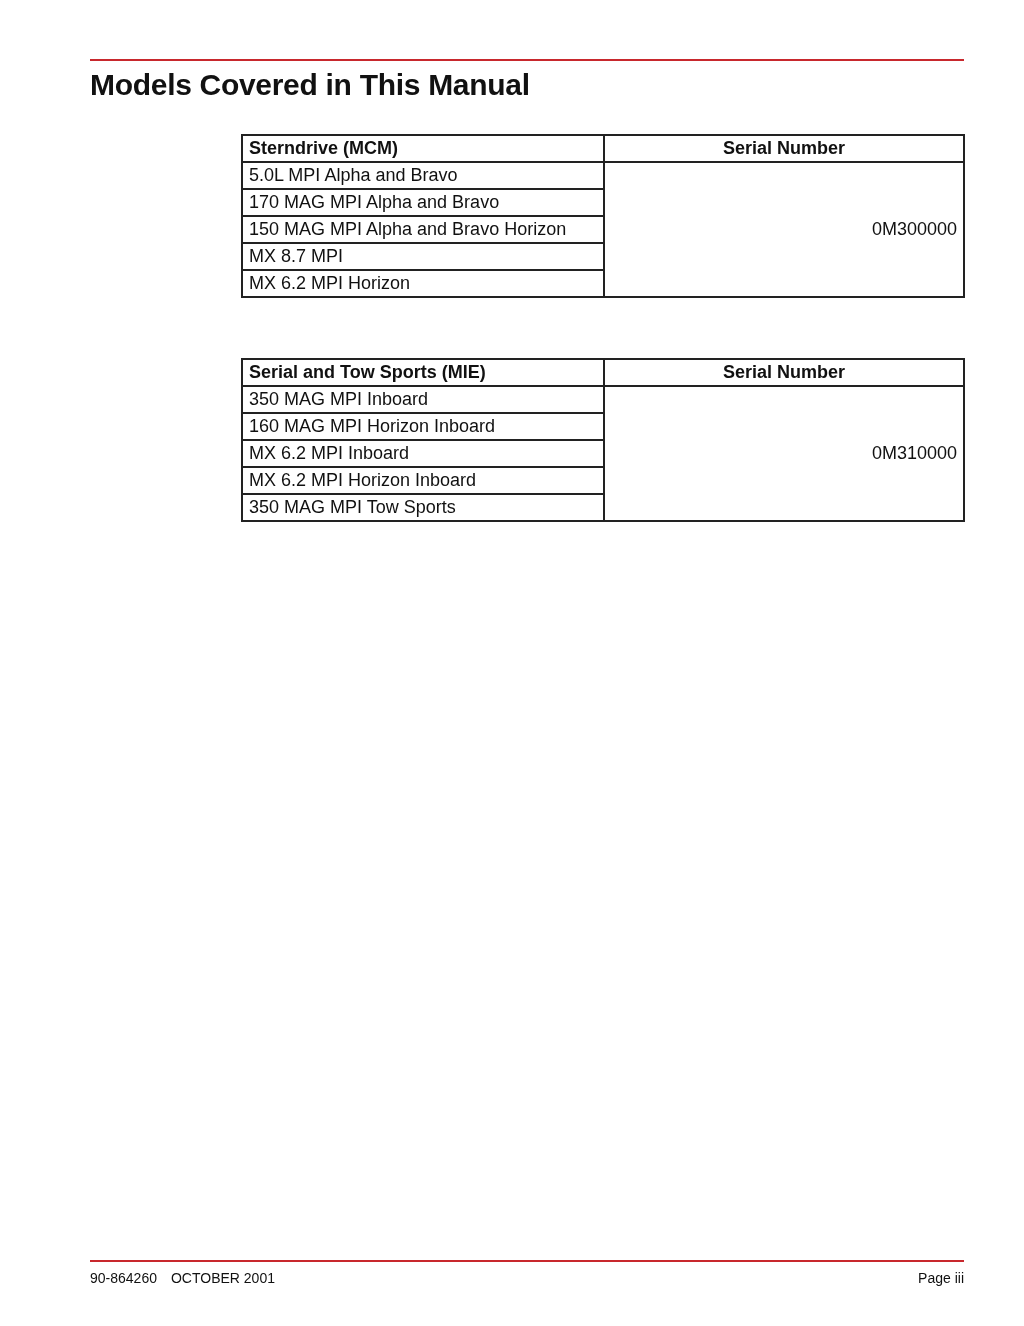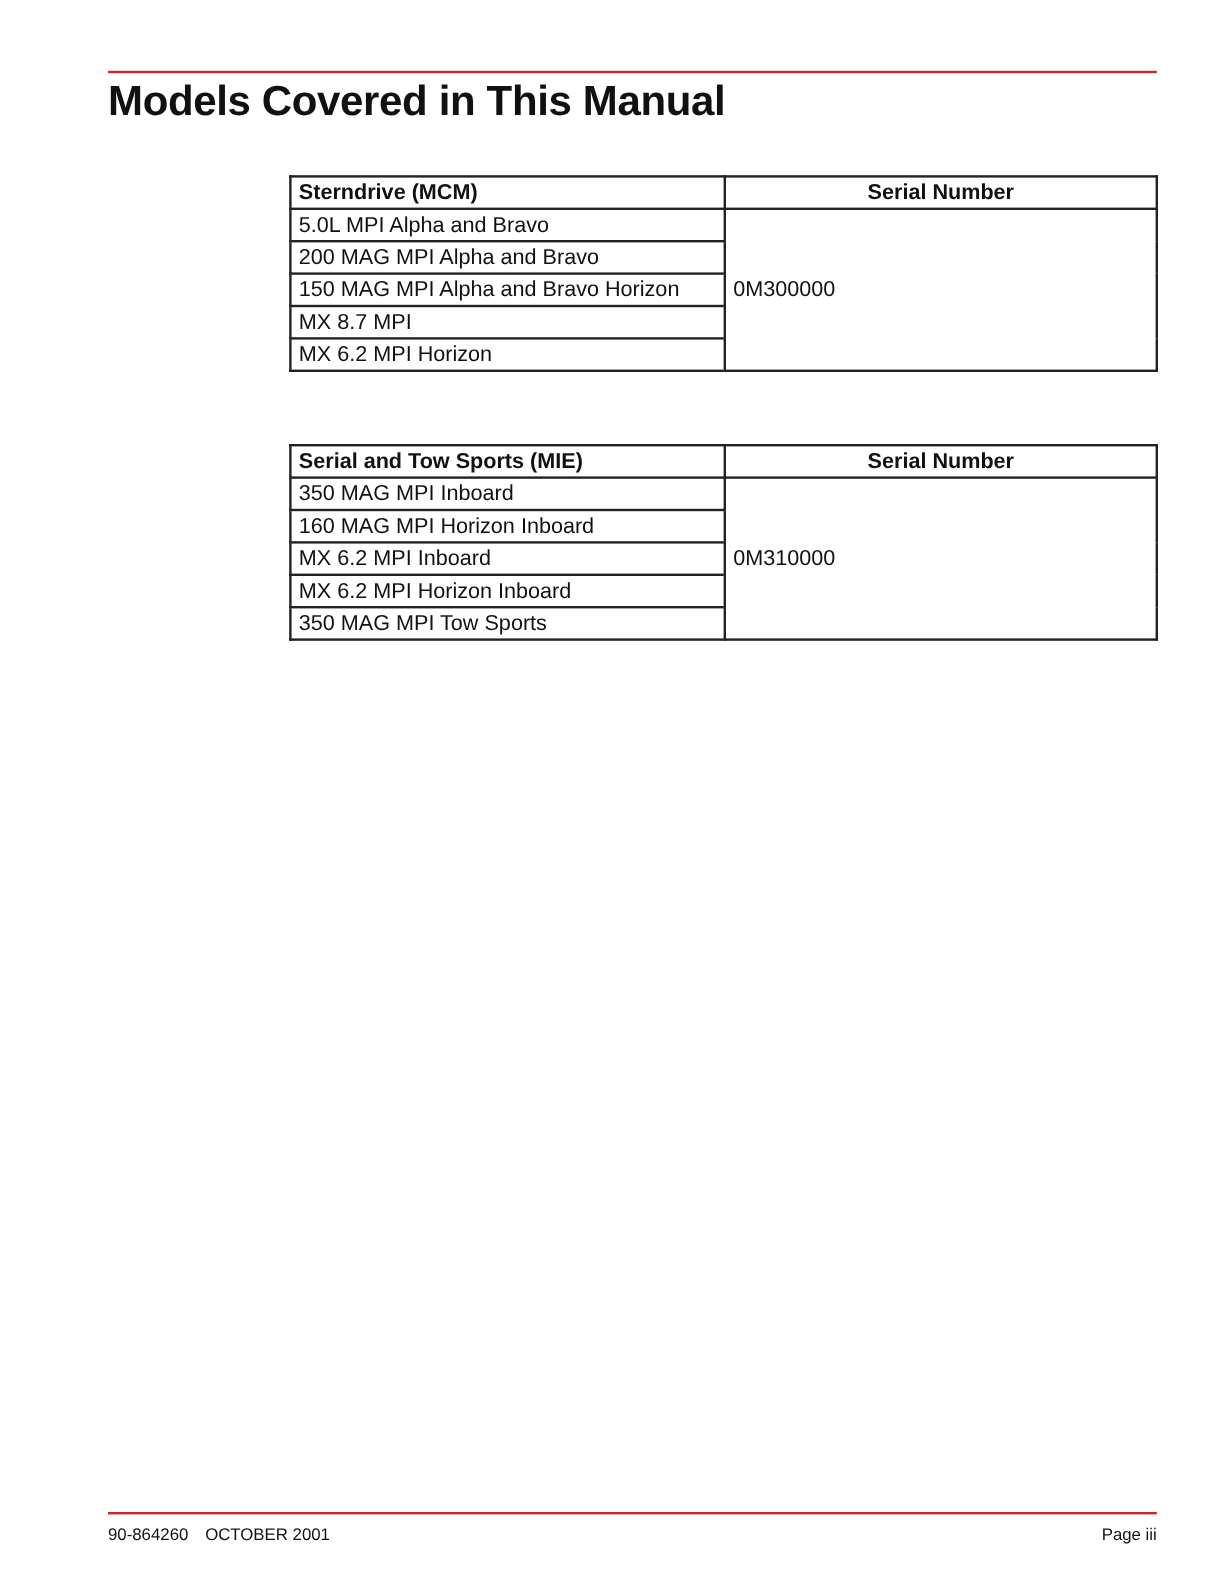--- a/index.html
+++ b/index.html
@@ -1,24 +1,24 @@
 <!DOCTYPE html>
 <html><head>
   <meta charset="utf-8">
   <style>
     html, body { margin: 0; padding: 0; background: #ffffff; }
     body { width: 1024px; height: 1326px; position: relative; font-family: "Liberation Sans", sans-serif; color: #111; overflow: hidden; }
     .top-rule { position: absolute; left: 90px; top: 59px; width: 874px; height: 2px; background: #c8282d; }
-    .title { position: absolute; left: 90px; top: 66px; font-size: 35px; font-weight: bold; letter-spacing: -0.3px; margin: 0; line-height: 38px; }
-    table.models { position: absolute; left: 241px; width: 724px; border-collapse: collapse; font-size: 18px; margin-top: 12px; }
+    .title { position: absolute; left: 90px; top: 66px; font-size: 30px; font-weight: bold; letter-spacing: -0.3px; margin: 0; line-height: 38px; }
+    table.models { position: absolute; left: 241px; width: 724px; border-collapse: collapse; font-size: 18px; }
     table.models td, table.models th { border: 2px solid #222; padding: 0 6px; height: 25px; line-height: 25px; }
     table.models th { font-weight: bold; }
     table.models th.left { text-align: left; width: 348px; }
     table.models th.right { text-align: center; }
-    table.models td.serial { text-align: left; vertical-align: middle; }
+    table.models td.serial { text-align: right; vertical-align: middle; }
     #table-mcm { top: 134px; }
     #table-mie { top: 358px; }
     .bottom-rule { position: absolute; left: 90px; top: 1260px; width: 874px; height: 2px; background: #c8282d; }
     .footer-left { position: absolute; left: 90px; top: 1270px; font-size: 14px; }
     .footer-left span + span { margin-left: 14px; }
     .footer-right { position: absolute; right: 60px; top: 1270px; font-size: 14px; }
   </style>
 </head>
 <body>
 
@@ -29,21 +29,21 @@
   <tbody>
       <tr>
     <th class="left">Sterndrive (MCM)</th>
     <th class="right">Serial Number</th>
   </tr>
   <tr>
     <td>5.0L MPI Alpha and Bravo</td>
     <td class="serial" rowspan="5">0M300000</td>
   </tr>
   <tr>
-    <td>200 MAG MPI Alpha and Bravo</td>
+    <td>170 MAG MPI Alpha and Bravo</td>
   </tr>
   <tr>
     <td>150 MAG MPI Alpha and Bravo Horizon</td>
   </tr>
   <tr>
     <td>MX 8.7 MPI</td>
   </tr>
   <tr>
     <td>MX 6.2 MPI Horizon</td>
   </tr>

